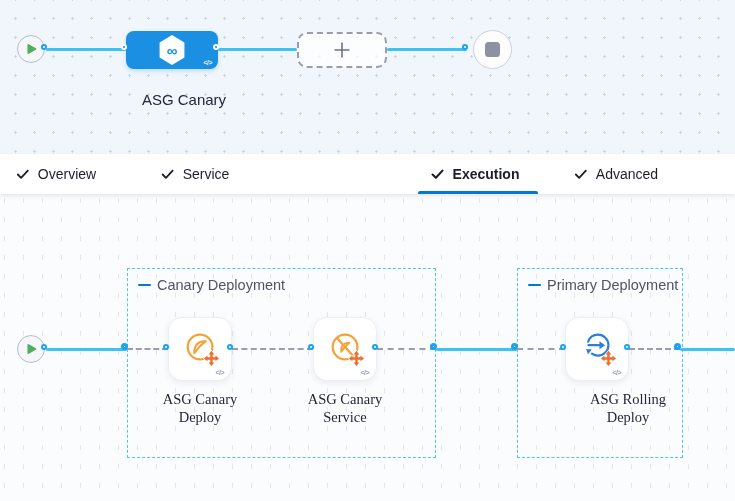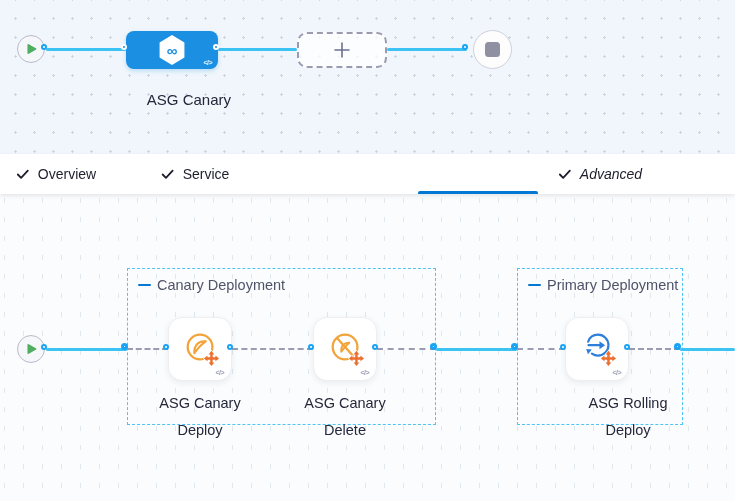--- a/index.html
+++ b/index.html
@@ -70,30 +70,30 @@
   
   .tabbar{position:absolute;left:0;top:154px;width:735px;height:40px;background:#fff;
     box-shadow:0 2px 4px rgba(96,97,112,.14);z-index:6;}
   .tab{position:absolute;top:0;height:100%;transform:translateX(-50%);display:flex;
     align-items:center;gap:8px;font-size:14px;color:var(--tab-text);cursor:pointer;white-space:nowrap;}
   .tab.active{font-weight:bold;}
   .tab-underline{position:absolute;left:418px;bottom:0;width:120px;height:3px;
     background:var(--accent);border-radius:2px 2px 0 0;}
 
   
-  .group{position:absolute;top:74px;height:157px;border:1.5px dashed var(--group-border);z-index:1;}
+  .group{position:absolute;top:74px;height:190px;border:1.5px dashed var(--group-border);z-index:1;}
   .group-label{position:absolute;top:8px;left:10px;display:flex;align-items:center;gap:6px;}
   .group-dash{width:13px;height:2.5px;background:var(--accent);border-radius:2px;}
   .group-title{font-size:14.5px;color:var(--group-title);}
   .step-card{position:absolute;top:123px;width:64px;height:64px;border-radius:14px;background:#fff;
     border:1px solid #edeff3;box-shadow:0 2px 6px rgba(40,41,61,.08);z-index:3;cursor:pointer;}
   .step-card .icon-wrap{position:absolute;left:13px;top:11px;}
   .step-card .code-badge{color:#9a9cb2;right:7px;bottom:4px;}
   .step-label{position:absolute;top:196px;width:110px;text-align:center;font-size:14.5px;
-    line-height:27px;color:var(--text-dark);z-index:3;}
+    line-height:18px;color:var(--text-dark);z-index:3;font-family:Liberation Serif, serif;}
 </style>
 </head>
 <body>
 
 <div id="app">
 
   <div class="stage-canvas">
     <div class="hline" style="left:46px;top:47.5px;width:80px;"></div>
     <div class="hline" style="left:218px;top:47.5px;width:79px;"></div>
     <div class="hline" style="left:387px;top:47.5px;width:80px;"></div>
@@ -106,21 +106,21 @@
     <div class="conn" style="left:40.5px;top:43.5px;"></div>
 
     <div class="stage-box">
       <div class="hexagon">
         <span>∞</span>
       </div>
       <span class="code-badge">&lt;/&gt;</span>
     </div>
     <div class="conn on-stage" style="left:120.5px;top:43.5px;"></div>
     <div class="conn on-stage" style="left:212.5px;top:43.5px;"></div>
-    <div class="canvas-label" style="left:111px;top:91px;width:120px;text-align:right;">ASG Canary</div>
+    <div class="canvas-label" style="left:124px;top:91px;width:120px;">ASG Canary</div>
 
     <div class="add-stage">
       <svg width="22" height="22" viewBox="0 0 22 22">
         <path d="M11 4 V18 M4 11 H18" stroke="#6e7091" stroke-width="1.6" stroke-linecap="round"></path>
       </svg>
     </div>
 
     <div class="conn" style="left:461.5px;top:43.5px;"></div>
     <div class="end-node" style="left:473px;top:29.5px;">
       <div class="stop-square"></div>
@@ -133,21 +133,27 @@
           <path d="M2 7.5 L5.3 10.8 L12 3.6" stroke="#1d1e2c" stroke-width="1.8" fill="none" stroke-linecap="round" stroke-linejoin="round"></path>
         </svg>
       <span>Overview</span>
     </div>
     <div class="tab" style="left:195px;">
       <svg width="14" height="14" viewBox="0 0 14 14">
           <path d="M2 7.5 L5.3 10.8 L12 3.6" stroke="#1d1e2c" stroke-width="1.8" fill="none" stroke-linecap="round" stroke-linejoin="round"></path>
         </svg>
       <span>Service</span>
     </div>
-    <div class="tab" style="left:600px;font-style:italic;">
+    <div class="tab active" style="left:475px;">
+      <svg width="14" height="14" viewBox="0 0 14 14">
+          <path d="M2 7.5 L5.3 10.8 L12 3.6" stroke="#1d1e2c" stroke-width="2.1" fill="none" stroke-linecap="round" stroke-linejoin="round"></path>
+        </svg>
+      <span>Execution</span>
+    </div>
+    <div class="tab" style="left:616px;">
       <svg width="14" height="14" viewBox="0 0 14 14">
           <path d="M2 7.5 L5.3 10.8 L12 3.6" stroke="#1d1e2c" stroke-width="1.8" fill="none" stroke-linecap="round" stroke-linejoin="round"></path>
         </svg>
       <span>Advanced</span>
     </div>
     <div class="tab-underline"></div>
   </div>
 
   <div class="exec-canvas">
 
@@ -210,21 +216,21 @@
           <path d="M11 10 L27.5 28.5" stroke="#f2a33a" stroke-width="2.4" stroke-linecap="round"></path>
           <g transform="translate(23,23)">
             <path d="M8 0 L11 3.8 H9.3 V6.7 H12.2 V5 L16 8 L12.2 11 V9.3 H9.3 V12.2 H11 L8 16 L5 12.2 H6.7 V9.3 H3.8 V11 L0 8 L3.8 5 V6.7 H6.7 V3.8 H5 Z" fill="#ed6f30" stroke="#ffffff" stroke-width="1.4" paint-order="stroke" stroke-linejoin="round"></path>
           </g>
         </svg>
       </div>
       <span class="code-badge">&lt;/&gt;</span>
     </div>
     <div class="conn" style="left:307.5px;top:149.5px;"></div>
     <div class="conn" style="left:371.5px;top:149.5px;"></div>
-    <div class="step-label" style="left:290px;">ASG Canary Delete</div>
+    <div class="step-label" style="left:290px;">ASG Canary Service</div>
 
     <div class="step-card" style="left:565px;">
       <div class="icon-wrap">
         <svg width="38" height="38" viewBox="0 0 40 40">
           <circle cx="20" cy="17" r="11" fill="none" stroke="#2d7fd9" stroke-width="2.3" stroke-linecap="round" stroke-dasharray="24 14 31.1"></circle>
           <path d="M10 17 H22" stroke="#2d7fd9" stroke-width="2.3" stroke-linecap="round"></path>
           <path d="M21.5 12.8 L27.5 17 L21.5 21.2 Z" fill="#2d7fd9"></path>
           <path d="M7.5 21 L13.5 21.5 L9.5 26.5 Z" fill="#2d7fd9"></path>
           <g transform="translate(23,23)">
             <path d="M8 0 L11 3.8 H9.3 V6.7 H12.2 V5 L16 8 L12.2 11 V9.3 H9.3 V12.2 H11 L8 16 L5 12.2 H6.7 V9.3 H3.8 V11 L0 8 L3.8 5 V6.7 H6.7 V3.8 H5 Z" fill="#ed6f30" stroke="#ffffff" stroke-width="1.4" paint-order="stroke" stroke-linejoin="round"></path>

